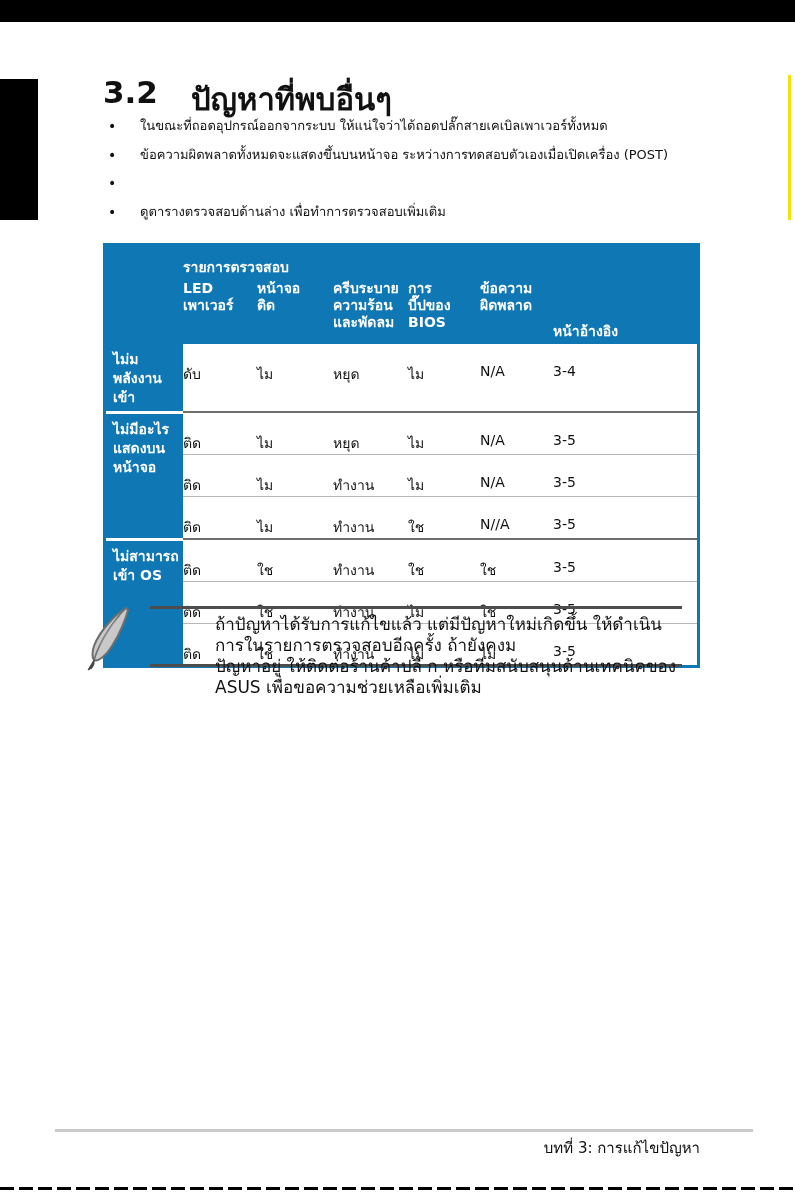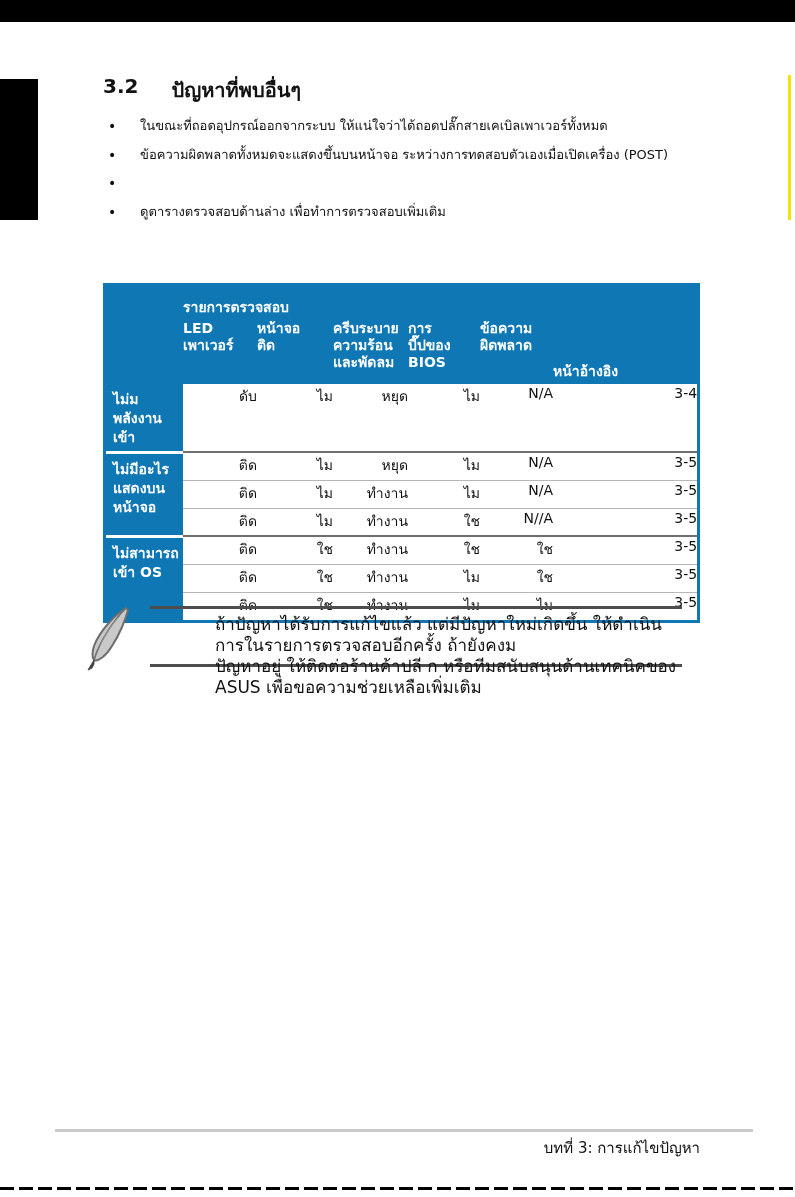--- a/index.html
+++ b/index.html
@@ -12,45 +12,45 @@
   }
   
   .top-scan-bar { position:absolute; left:0; top:0; width:795px; height:22px; background:#000; }
   .left-tab     { position:absolute; left:0; top:79px; width:38px; height:141px; background:#000; }
   .yellow-edge  { position:absolute; left:788px; top:75px; width:3px; height:145px; background:#f2e400; }
   .bottom-dash  { position:absolute; left:0; top:1187px; width:795px; height:3px;
                   background:repeating-linear-gradient(90deg,#000 0 14px,transparent 14px 19px); }
 
   
   .heading { position:absolute; left:103px; top:74px; display:flex; gap:33px;
-             font-size:20px; font-weight:bold; color:#111; }
+             font-size:31px; font-weight:bold; color:#111; }
 
   
   .bullets { position:absolute; left:108px; top:116px; width:600px; }
   .bullet-row { display:flex; height:28.5px; align-items:flex-start; }
   .bullet-dot { width:32px; font-size:14px; line-height:20px; color:#111; }
   .bullet-text { font-size:13px; line-height:20px; white-space:nowrap; color:#111; }
 
   
   .tbl-wrap { position:absolute; left:103px; top:243px; width:597px;
-              border:3px solid #0f77b4; background:#fff;margin-top:40px; }
+              border:3px solid #0f77b4; background:#fff; }
   table.chk { border-collapse:collapse; table-layout:fixed; width:591px; }
   table.chk th, table.chk td { text-align:left; font-size:14px; }
   .t-title-row th { background:#0f77b4; color:#fff; font-weight:bold;
                     height:30px; padding:10px 0 0 77px; vertical-align:top; }
   .t-head-row th { background:#0f77b4; color:#fff; font-weight:bold;
                    height:66px; vertical-align:top; white-space:pre-line;
                    line-height:17px; padding-top:2px; }
   .t-head-row th.ref { vertical-align:bottom; padding-bottom:4px; }
   th.rowlabel { background:#0f77b4; color:#fff; font-weight:bold;
                 vertical-align:top; white-space:pre-line; line-height:19px;
                 padding:6px 2px 0 7px; }
   tbody tr.group-start th.rowlabel { border-top:3px solid #ffffff; }
   table.chk td { background:#fff; color:#111; vertical-align:top;
-                 padding-top:1px; border-top:1px solid #b7b7b7;text-align:right; }
+                 padding-top:19px; border-top:1px solid #b7b7b7; }
   tbody tr.first-body td { border-top:none; }
   tbody tr.group-start td { border-top:2px solid #6e6e6e; }
   tr.row-tall td { height:68px; }
   tr.row-std td { height:28px; }
 
   
   .note { position:absolute; left:82px; top:598px; width:618px; }
   .note-line { position:absolute; left:68px; width:532px; height:3px; background:#4d4d4d; }
   .note-line.topl { top:8px; }
   .note-line.botl { top:66px; }

